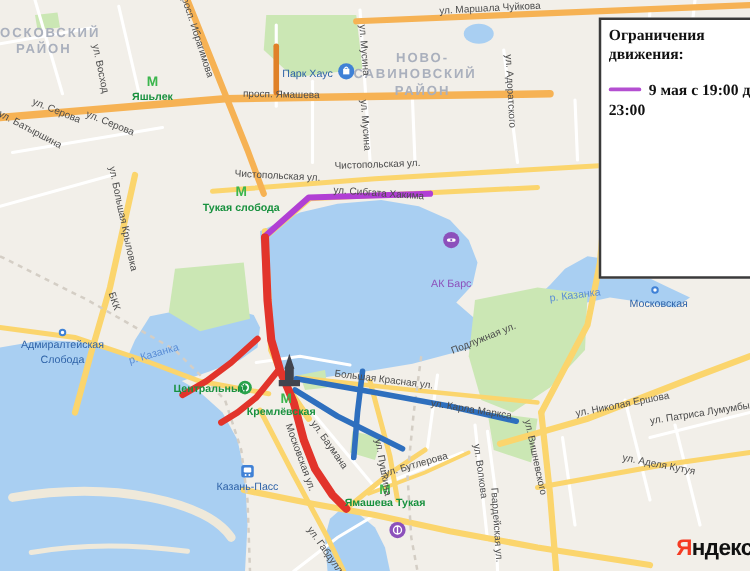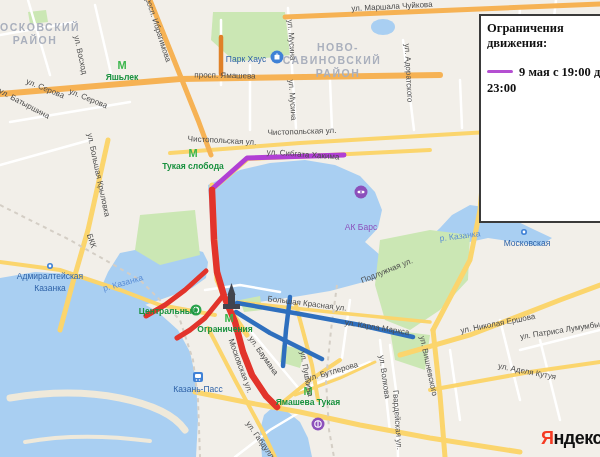--- a/index.html
+++ b/index.html
@@ -207,26 +207,26 @@
     <div class="lbl st" style="left: 428px; top: 366px; --r: 78deg;">ул. Вишневского</div>
     <div class="lbl st" style="left: 498px; top: 324px; --r: -11deg;">ул. Николая Ершова</div>
     <div class="lbl st" style="left: 560px; top: 331px; --r: -9deg;">ул. Патриса Лумумбы</div>
     <div class="lbl st" style="left: 397px; top: 420px; --r: 86deg;">Гвардейская ул.</div>
     <div class="lbl st" style="left: 527px; top: 372px; --r: 11deg;">ул. Аделя Кутуя</div>
     <div class="lbl st" style="left: 268px; top: 452px; --r: 55deg;">ул. Габдуллы Тукая</div>
     <div class="lbl wa" style="left: 123px; top: 283px; --r: -16deg;">р. Казанка</div>
     <div class="lbl wa" style="left: 460px; top: 236px; --r: -7deg;">р. Казанка</div>
     <div class="lbl me" style="left: 122px; top: 77px;">Яшьлек</div>
     <div class="lbl me" style="left: 193px; top: 166px;">Тукая слобода</div>
-    <div class="lbl me" style="left: 225px; top: 329px;">Ограничения</div>
+    <div class="lbl me" style="left: 225px; top: 329px;">Кремлёвская</div>
     <div class="lbl me" style="left: 308px; top: 402px;">Ямашева Тукая</div>
     <div class="lbl me" style="left: 168px; top: 311px;">Центральный</div>
     <div class="lbl pl" style="left: 246px; top: 59px;">Парк Хаус</div>
     <div class="lbl pl" style="left: 50px; top: 276px;">Адмиралтейская</div>
-    <div class="lbl pl" style="left: 50px; top: 288px;">Казанка</div>
+    <div class="lbl pl" style="left: 50px; top: 288px;">Слобода</div>
     <div class="lbl pl" style="left: 527px; top: 243px;">Московская</div>
     <div class="lbl pl" style="left: 198px; top: 389px;">Казань-Пасс</div>
     <div class="lbl ve" style="left: 361px; top: 208px; margin-top: 19px;">АК Барс</div>
     <div class="lbl ve" style="left: 317px; top: 461px; margin-top: 24px;">Баскет-холл</div>
   </div>
 
 <div id="legend">
   <div class="title">Ограничения движения:</div>
   <div>
       <div class="leg-item"><span class="dash" style="background: rgb(180, 79, 209);"></span><span class="leg-txt">9 мая с 19:00 до

